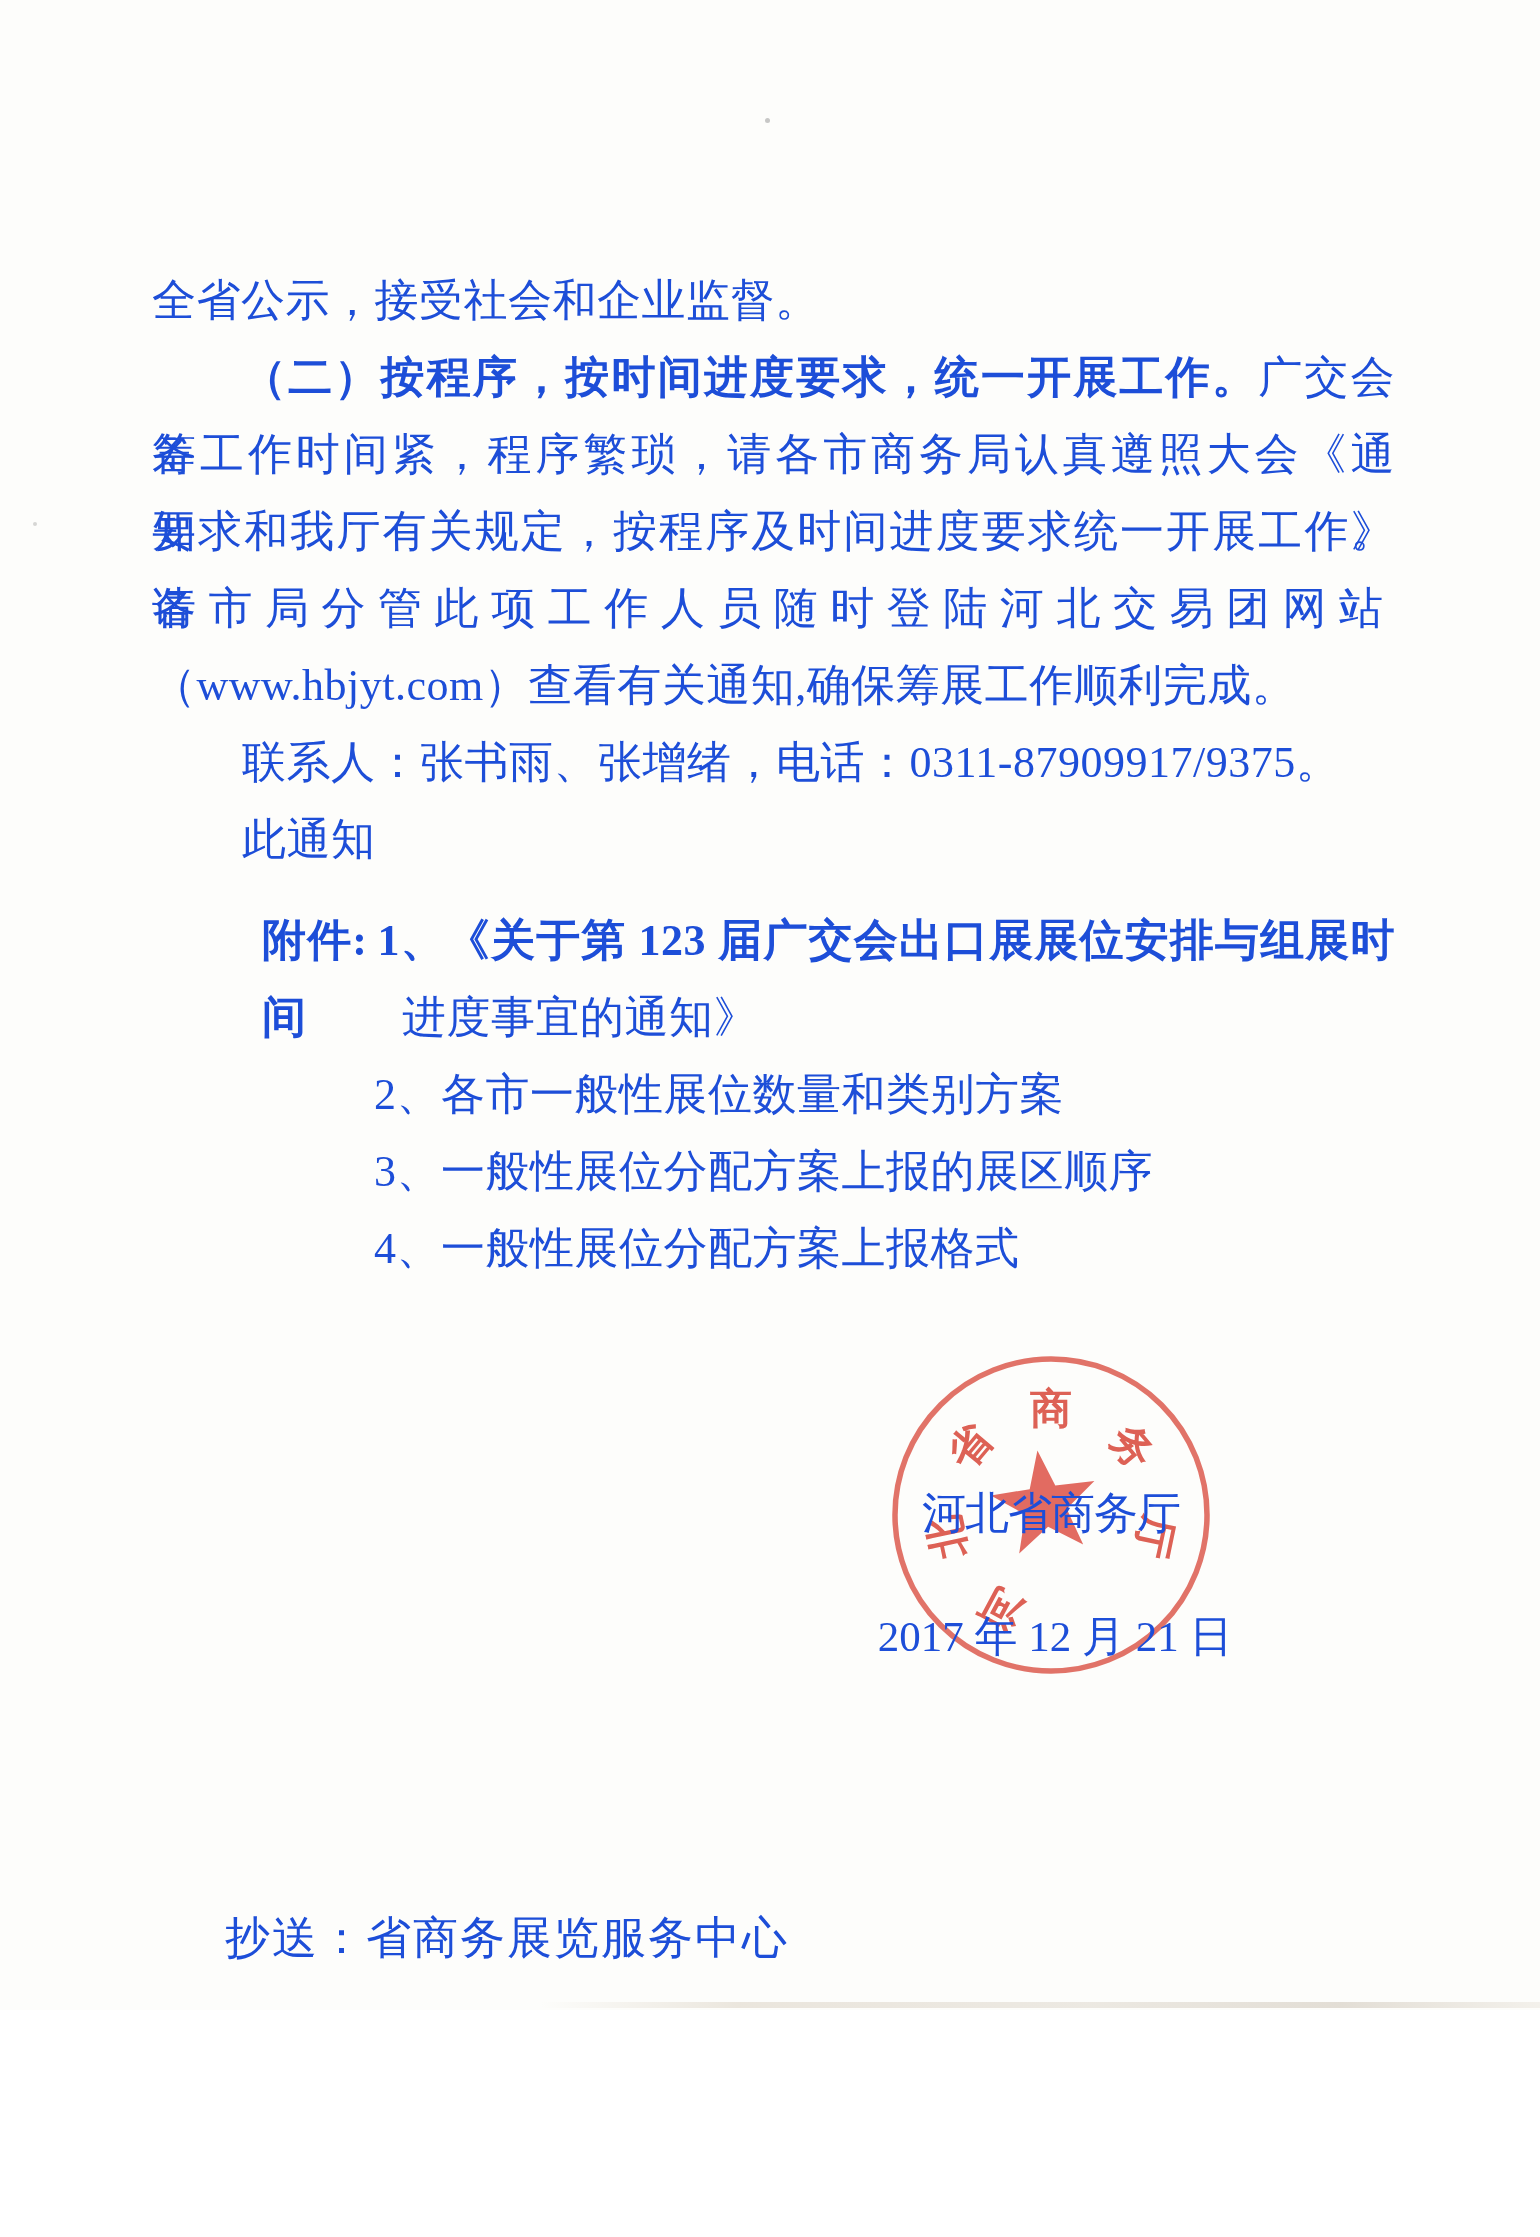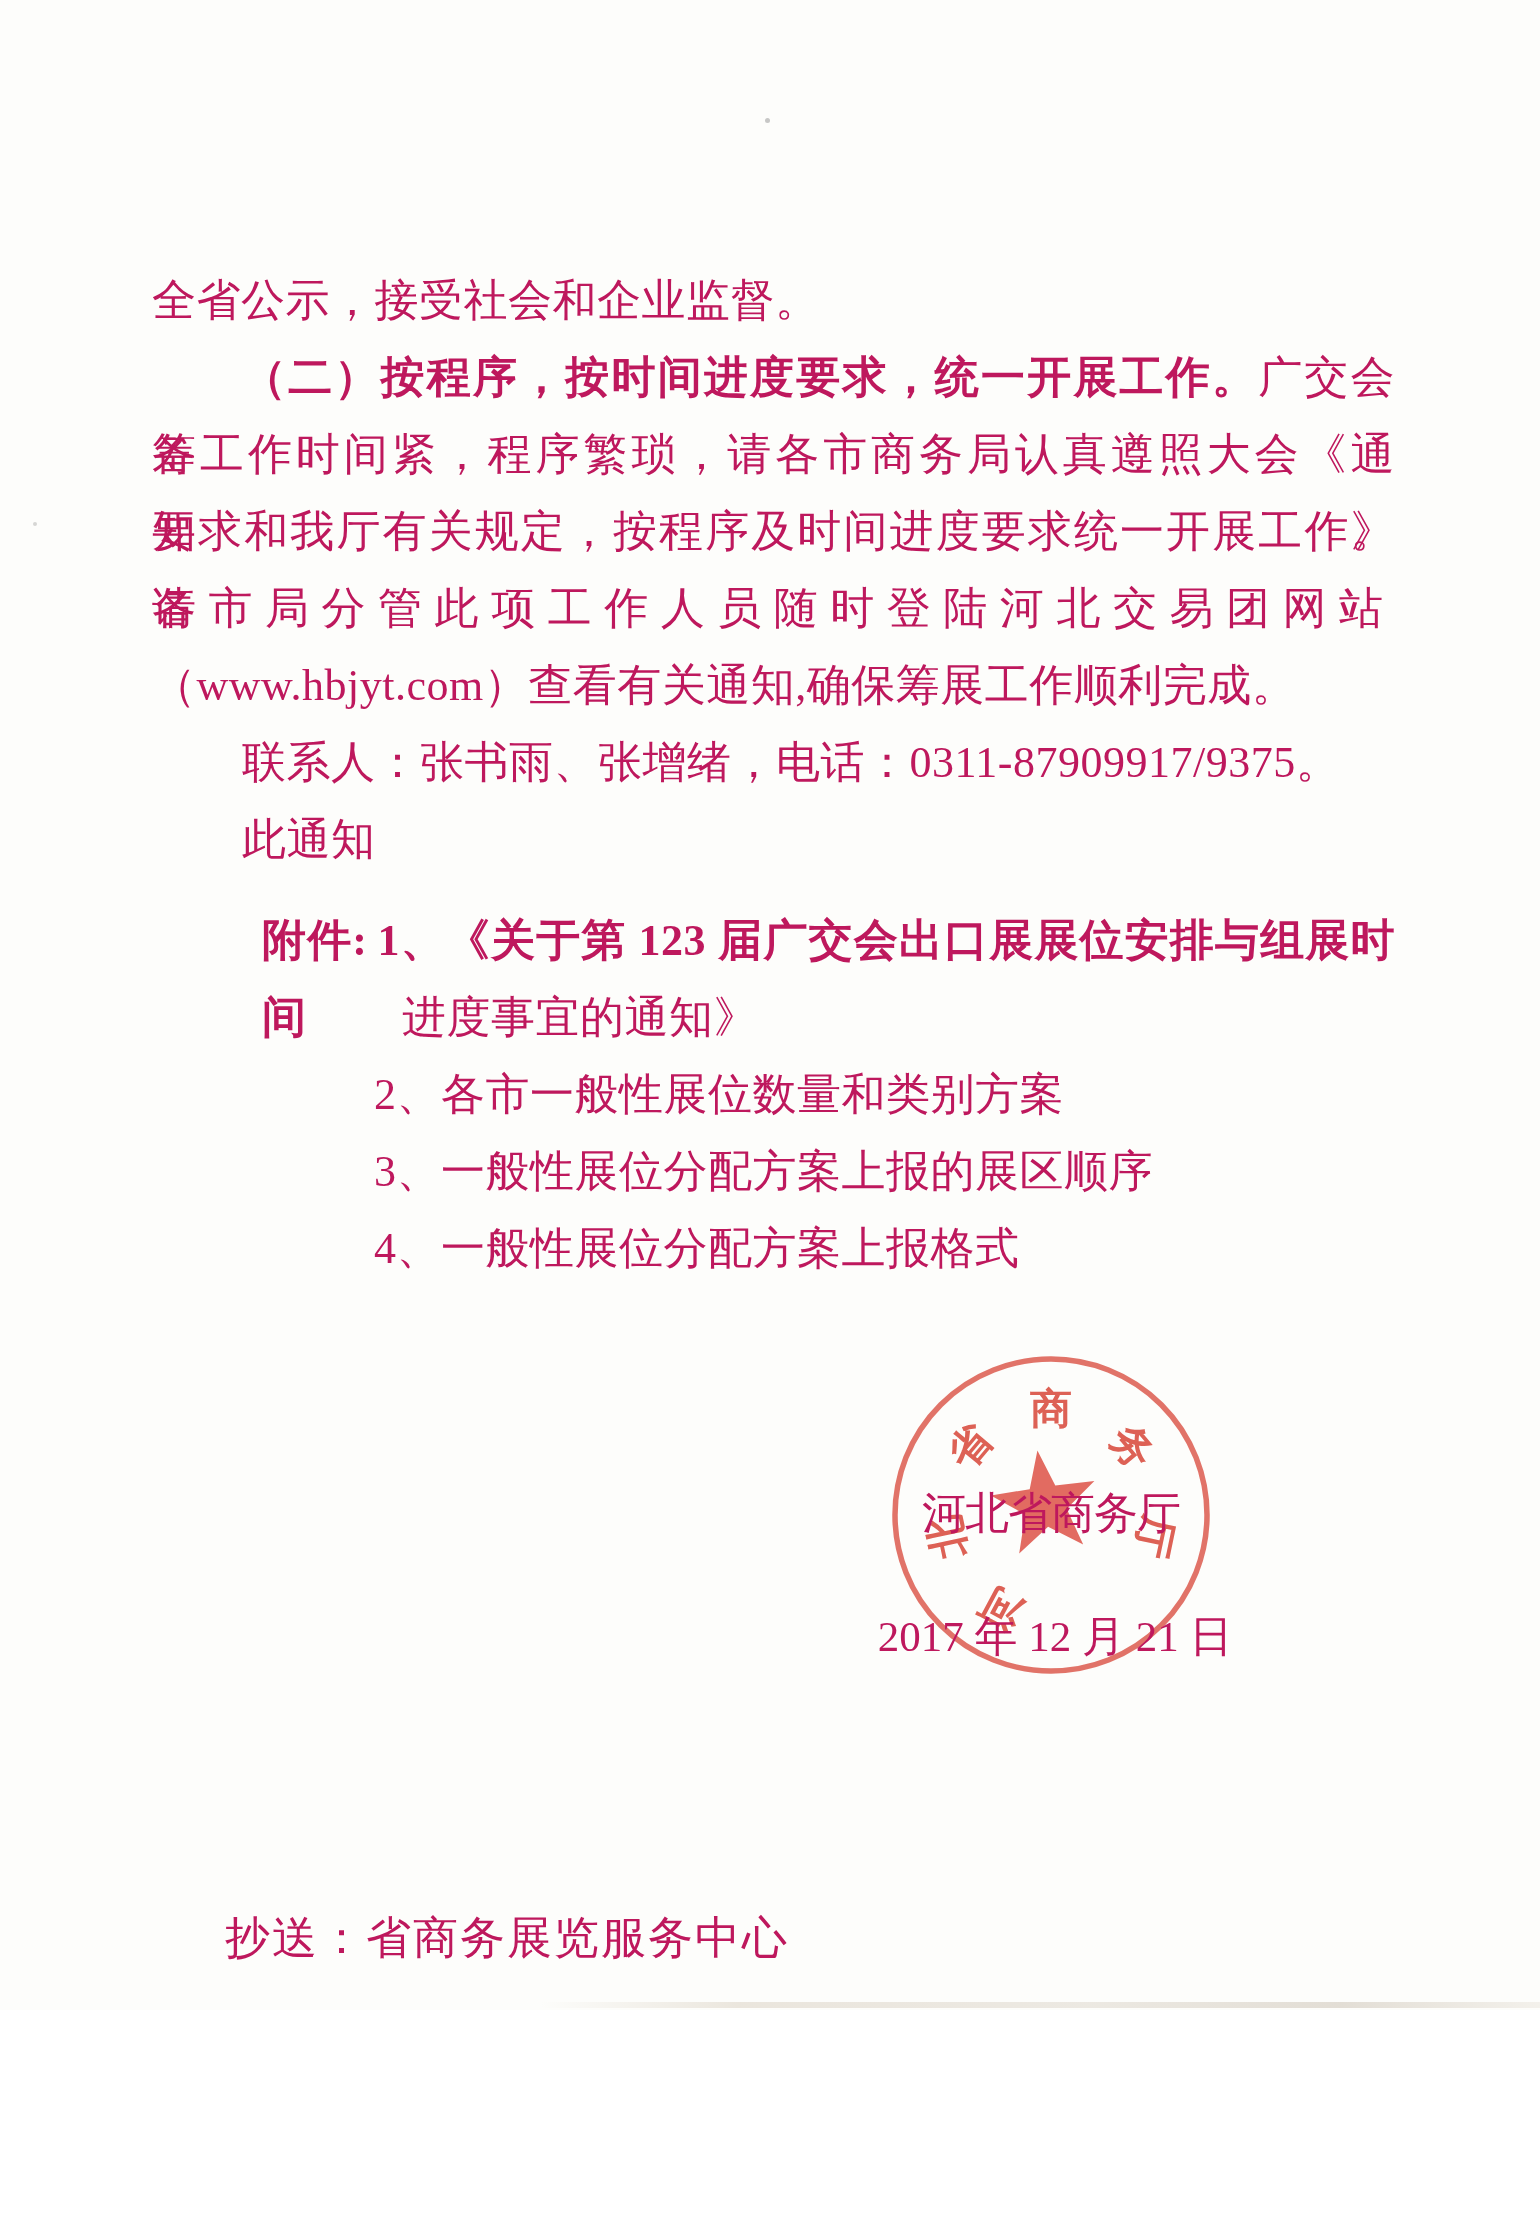--- a/index.html
+++ b/index.html
@@ -2,21 +2,21 @@
 <html><head>
 <meta charset="utf-8">
 <style>
   html,body{margin:0;padding:0;}
   .page{
     position:relative;
     width:1540px;height:2010px;
     background:#fdfdfb;
     overflow:hidden;
     font-family:"Liberation Serif","DejaVu Serif",serif;
-    color:#be185d;
+    color:#1d4ed8;
   }
   .body-block{
     position:absolute;
     left:152px;top:262px;width:1243px;
   }
   .line{
     font-size:44px;
     line-height:77px;
     height:77px;
     text-align:justify;

